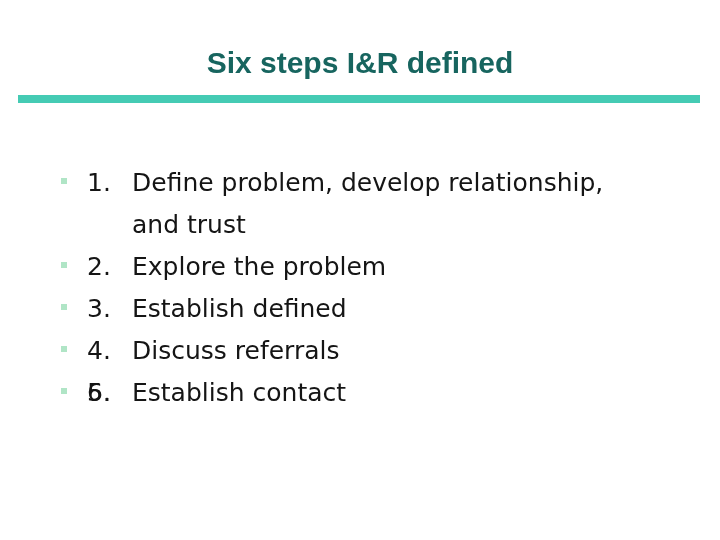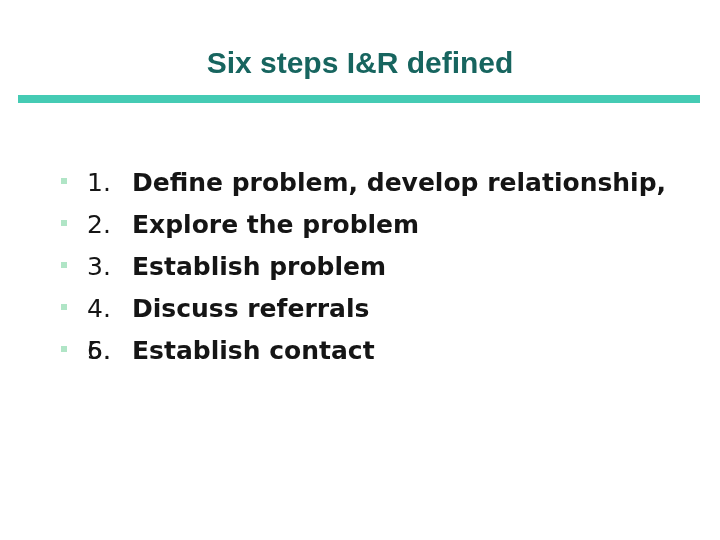--- a/index.html
+++ b/index.html
@@ -60,55 +60,55 @@
     top: 0;
     line-height: 42px;
     white-space: nowrap;
   }
   .step-text {
     margin-left: 132px;
   }
   .step-line {
     line-height: 42px;
     white-space: nowrap;
-    font-weight: bold;
   }
 </style>
 </head>
 <body>
 
 <div class="slide">
 
   <div class="slide-title">Six steps I&amp;R defined</div>
 
   <div class="title-divider"></div>
 
   <div class="steps-list">
 
     <div class="step-item">
       <span class="bullet-square"></span>
       <span class="step-number">1.</span>
       <div class="step-text">
         <div class="step-line">Define problem, develop relationship,</div>
+        <div class="step-line">and trust</div>
       </div>
     </div>
 
     <div class="step-item">
       <span class="bullet-square"></span>
       <span class="step-number">2.</span>
       <div class="step-text">
         <div class="step-line">Explore the problem</div>
       </div>
     </div>
 
     <div class="step-item">
       <span class="bullet-square"></span>
       <span class="step-number">3.</span>
       <div class="step-text">
-        <div class="step-line">Establish problem</div>
+        <div class="step-line">Establish defined</div>
       </div>
     </div>
 
     <div class="step-item">
       <span class="bullet-square"></span>
       <span class="step-number">4.</span>
       <div class="step-text">
         <div class="step-line">Discuss referrals</div>
       </div>
     </div>

